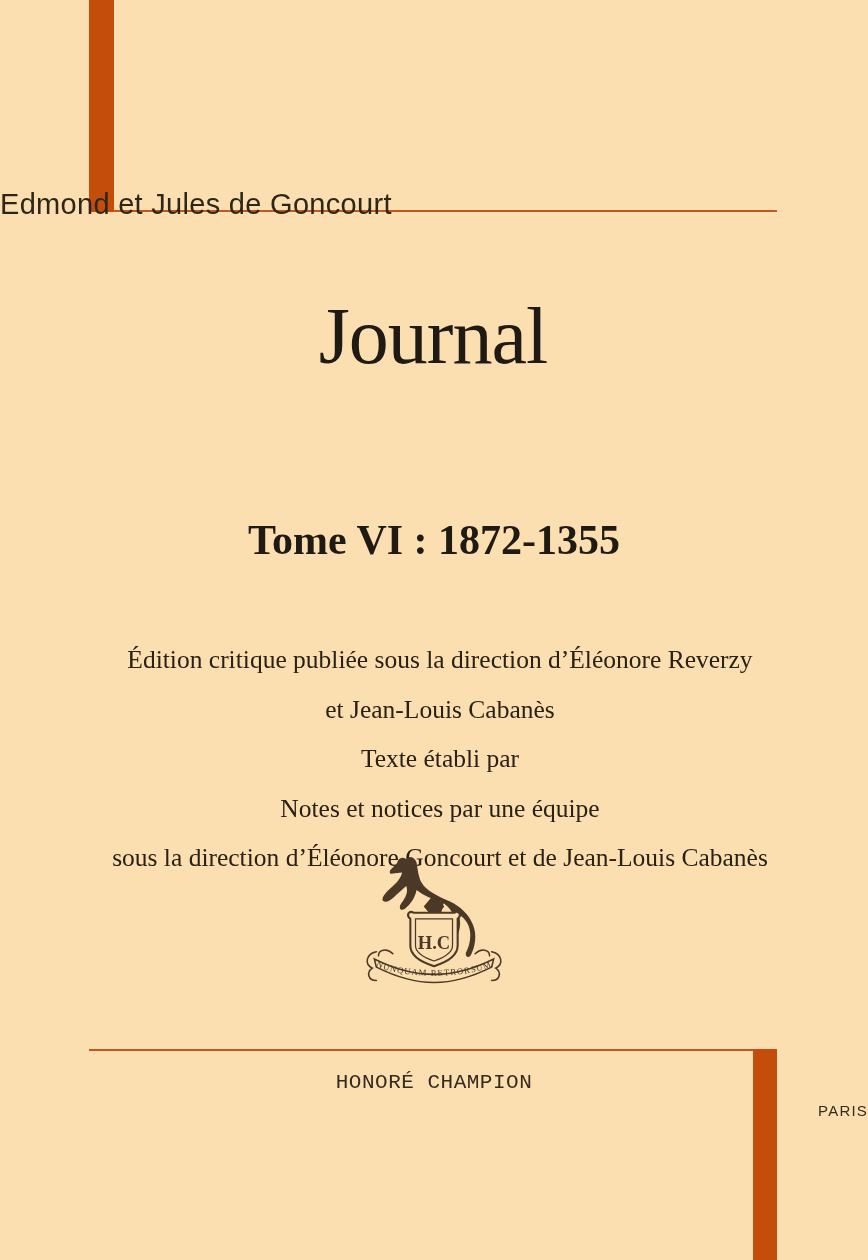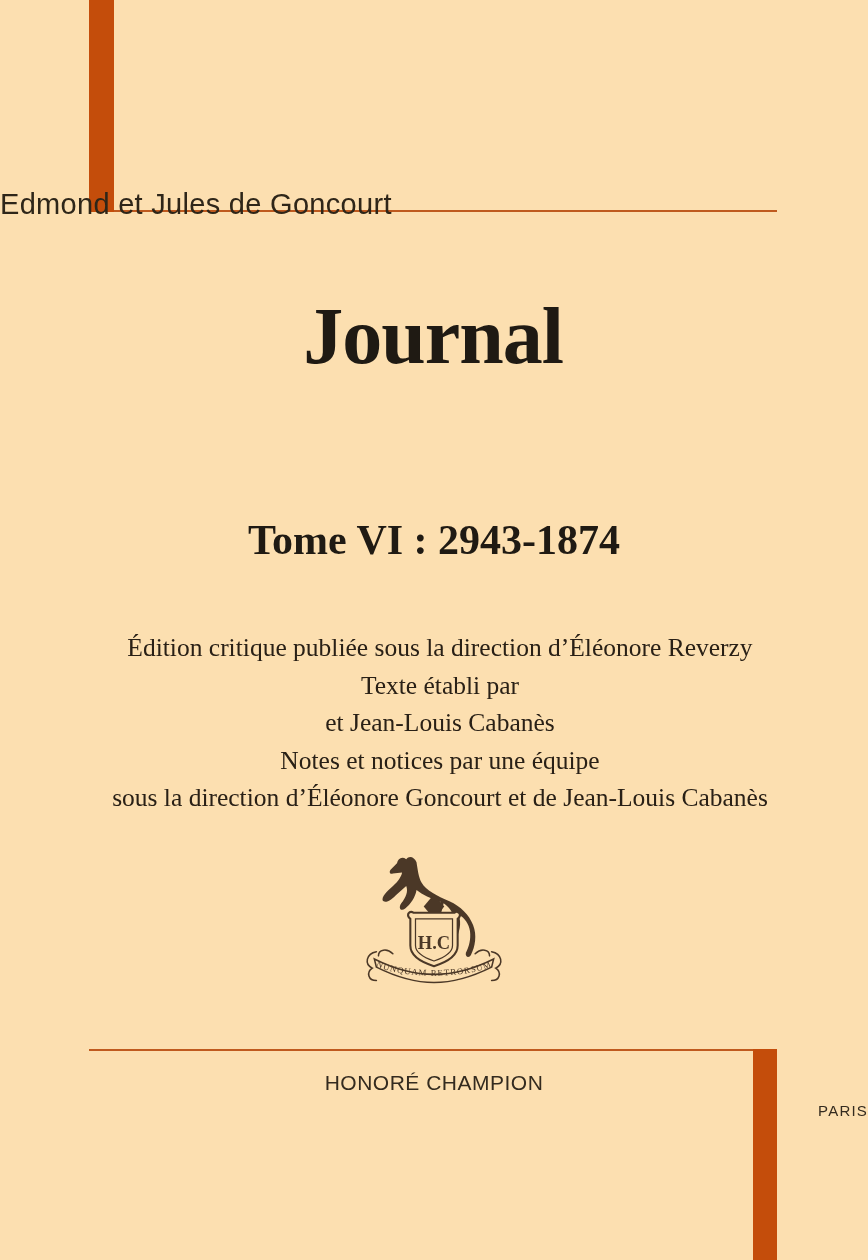--- a/index.html
+++ b/index.html
@@ -42,50 +42,50 @@
     font-family: "Liberation Sans", sans-serif;
     font-size: 29px; line-height: 40px;
     letter-spacing: 0.3px;
     color: #2e2619;
     margin-top: 24px;
   }
   .title {
     position: absolute; left: 0; right: 2px; top: 284px;
     text-align: center;
     font-size: 80px; line-height: 105px;
-    font-weight: bold;
+    font-weight: normal;
     letter-spacing: -1px;
     color: #1f1a13;
   }
   .title span { display: block; }
   .tome {
     position: absolute; left: 0; right: 0; top: 515px;
     text-align: center;
     font-size: 42px; line-height: 50px;
     font-weight: bold;
     color: #1f1a13;
   }
   .credits {
     position: absolute; left: 0; right: 0; top: 629px;
     text-align: center;
     font-size: 25.5px; line-height: 37.5px;
     color: #292016;
   }
-  .credits p { margin: 0; padding-left: 12px; }
+  .credits p { margin: 12px; padding-left: 12px; }
 
   .emblem {
     position: absolute; left: 50%; top: 853px;
     transform: translateX(-50%);
     width: 144px; height: 144px;
   }
 
   .publisher {
     position: absolute; left: 0; right: 0; top: 1068px;
     text-align: center;
-    font-family: Liberation Sans, sans-serif;
+    font-family: Liberation Mono, monospace;
     font-size: 21px; line-height: 30px;
     letter-spacing: 0.5px;
     color: #342b1f;
   }
   .city {
     position: absolute; left: 0; right: 0; top: 1100px;
     text-align: right;
     font-family: "Liberation Sans", sans-serif;
     font-size: 15px; line-height: 22px;
     letter-spacing: 1.2px;
@@ -99,26 +99,26 @@
 
   <div class="bar-top-left"></div>
   <div class="rule-top"></div>
 
   <div class="author">Edmond et Jules de Goncourt</div>
 
   <div class="title">
     <span>Journal</span>
   </div>
 
-  <div class="tome">Tome VI : 2943-1874</div>
+  <div class="tome">Tome VI : 1872-1355</div>
 
   <div class="credits">
     <p>Édition critique publiée sous la direction d’Éléonore Reverzy</p>
+    <p>et Jean-Louis Cabanès</p>
     <p>Texte établi par</p>
-    <p>et Jean-Louis Cabanès</p>
     <p>Notes et notices par une équipe</p>
     <p>sous la direction d’Éléonore Goncourt et de Jean-Louis Cabanès</p>
   </div>
 
   <div class="emblem">
     <svg viewBox="0 0 140 140" width="144" height="144">
 
       <g fill="#4b3827" stroke="none">
         <path d="M53 9
                  C51 4 46 2 43 6

